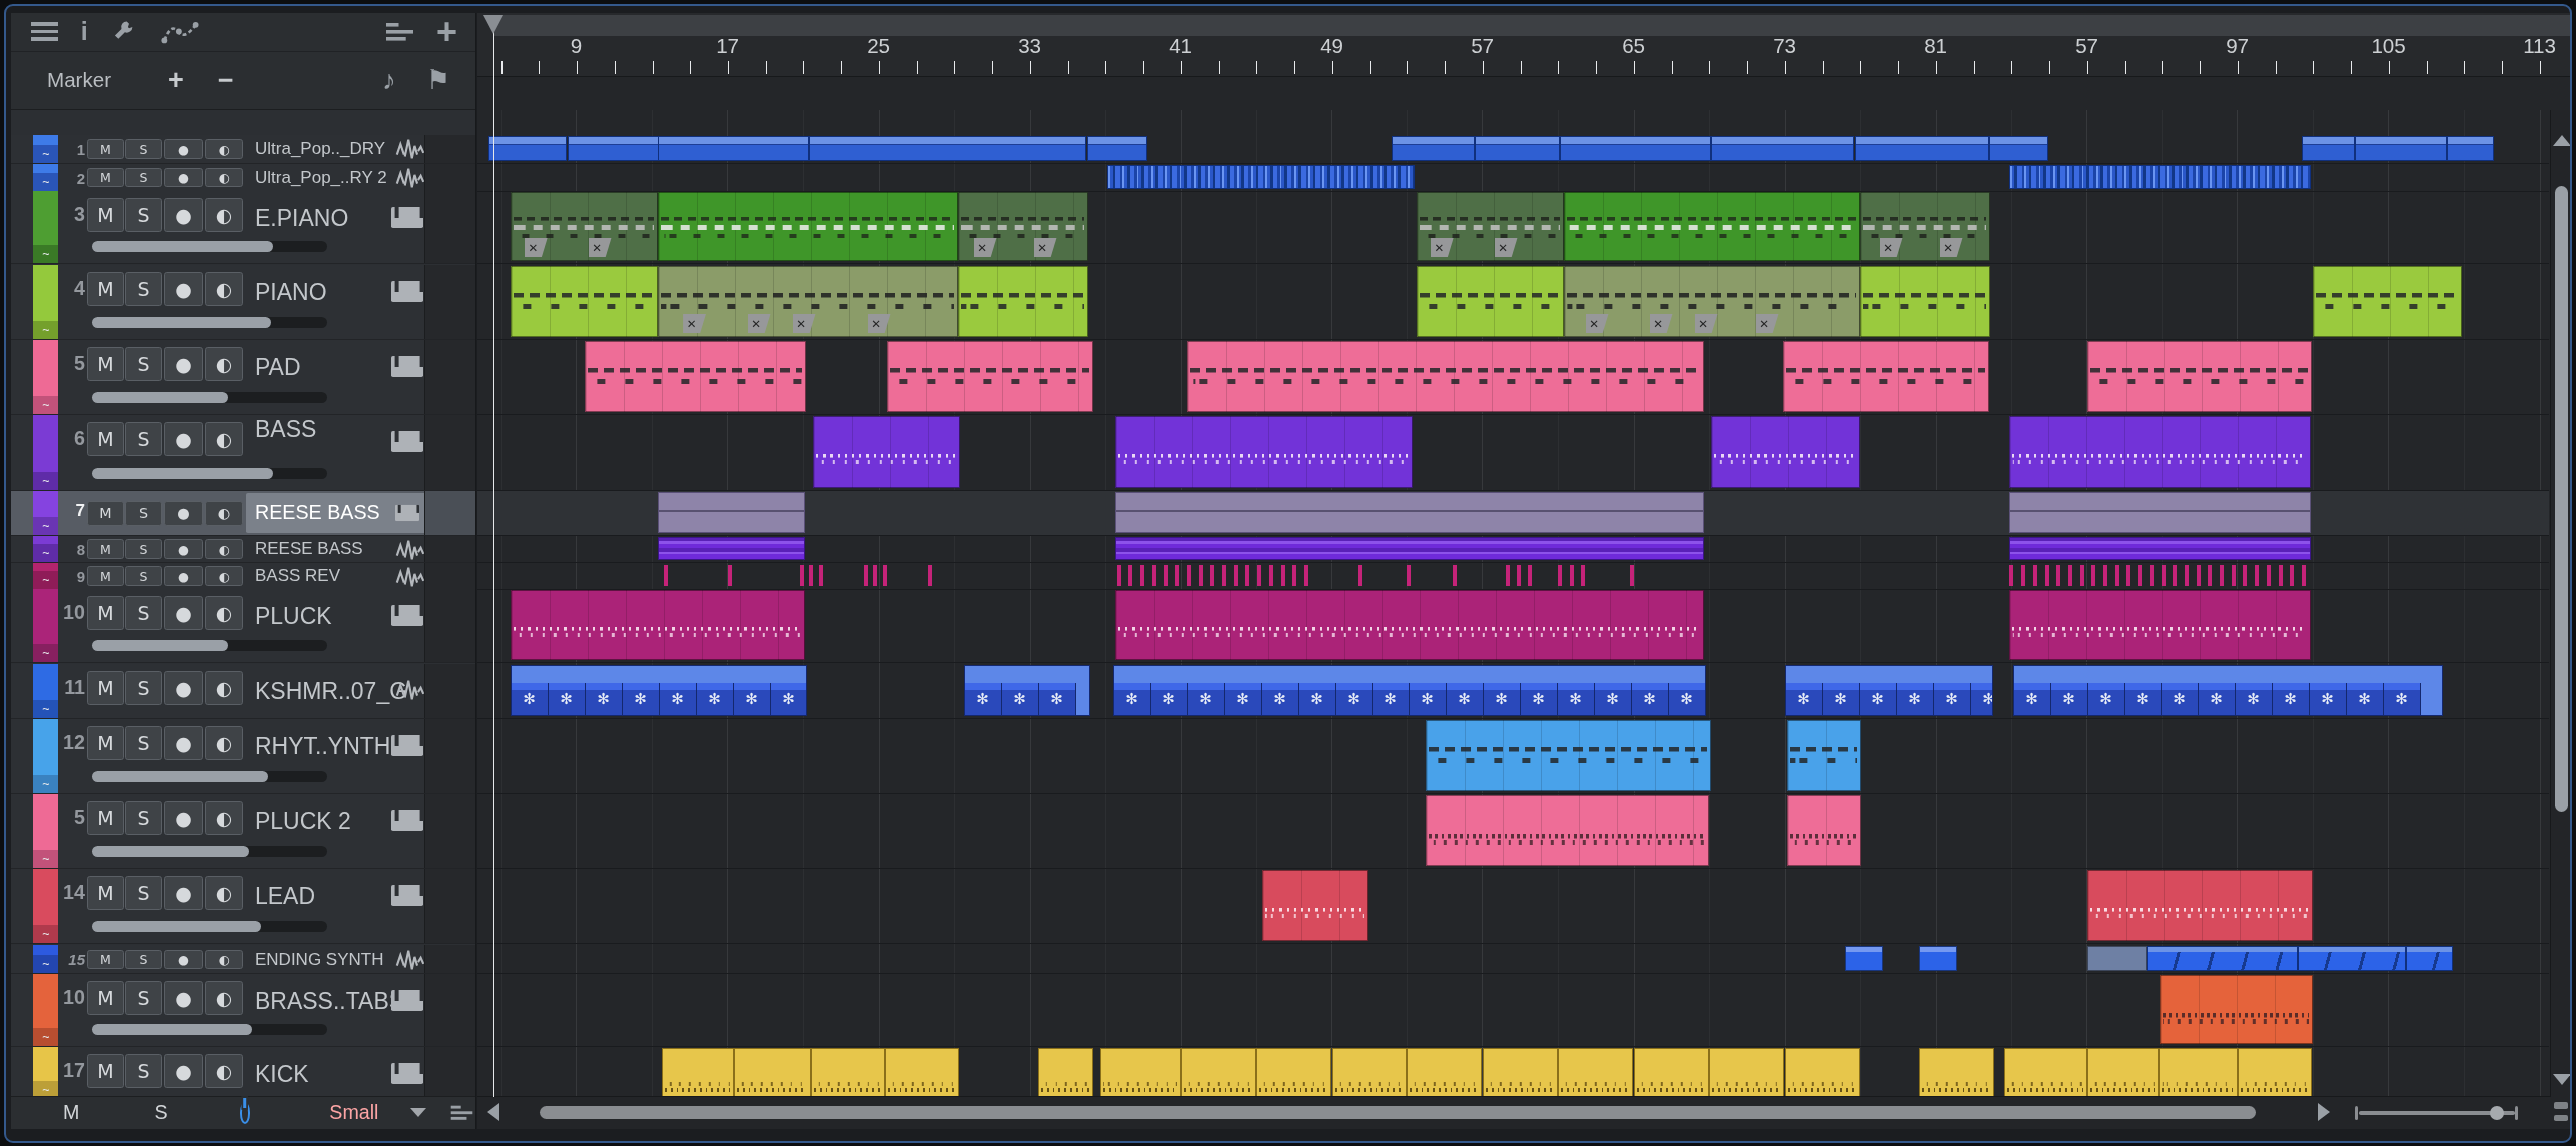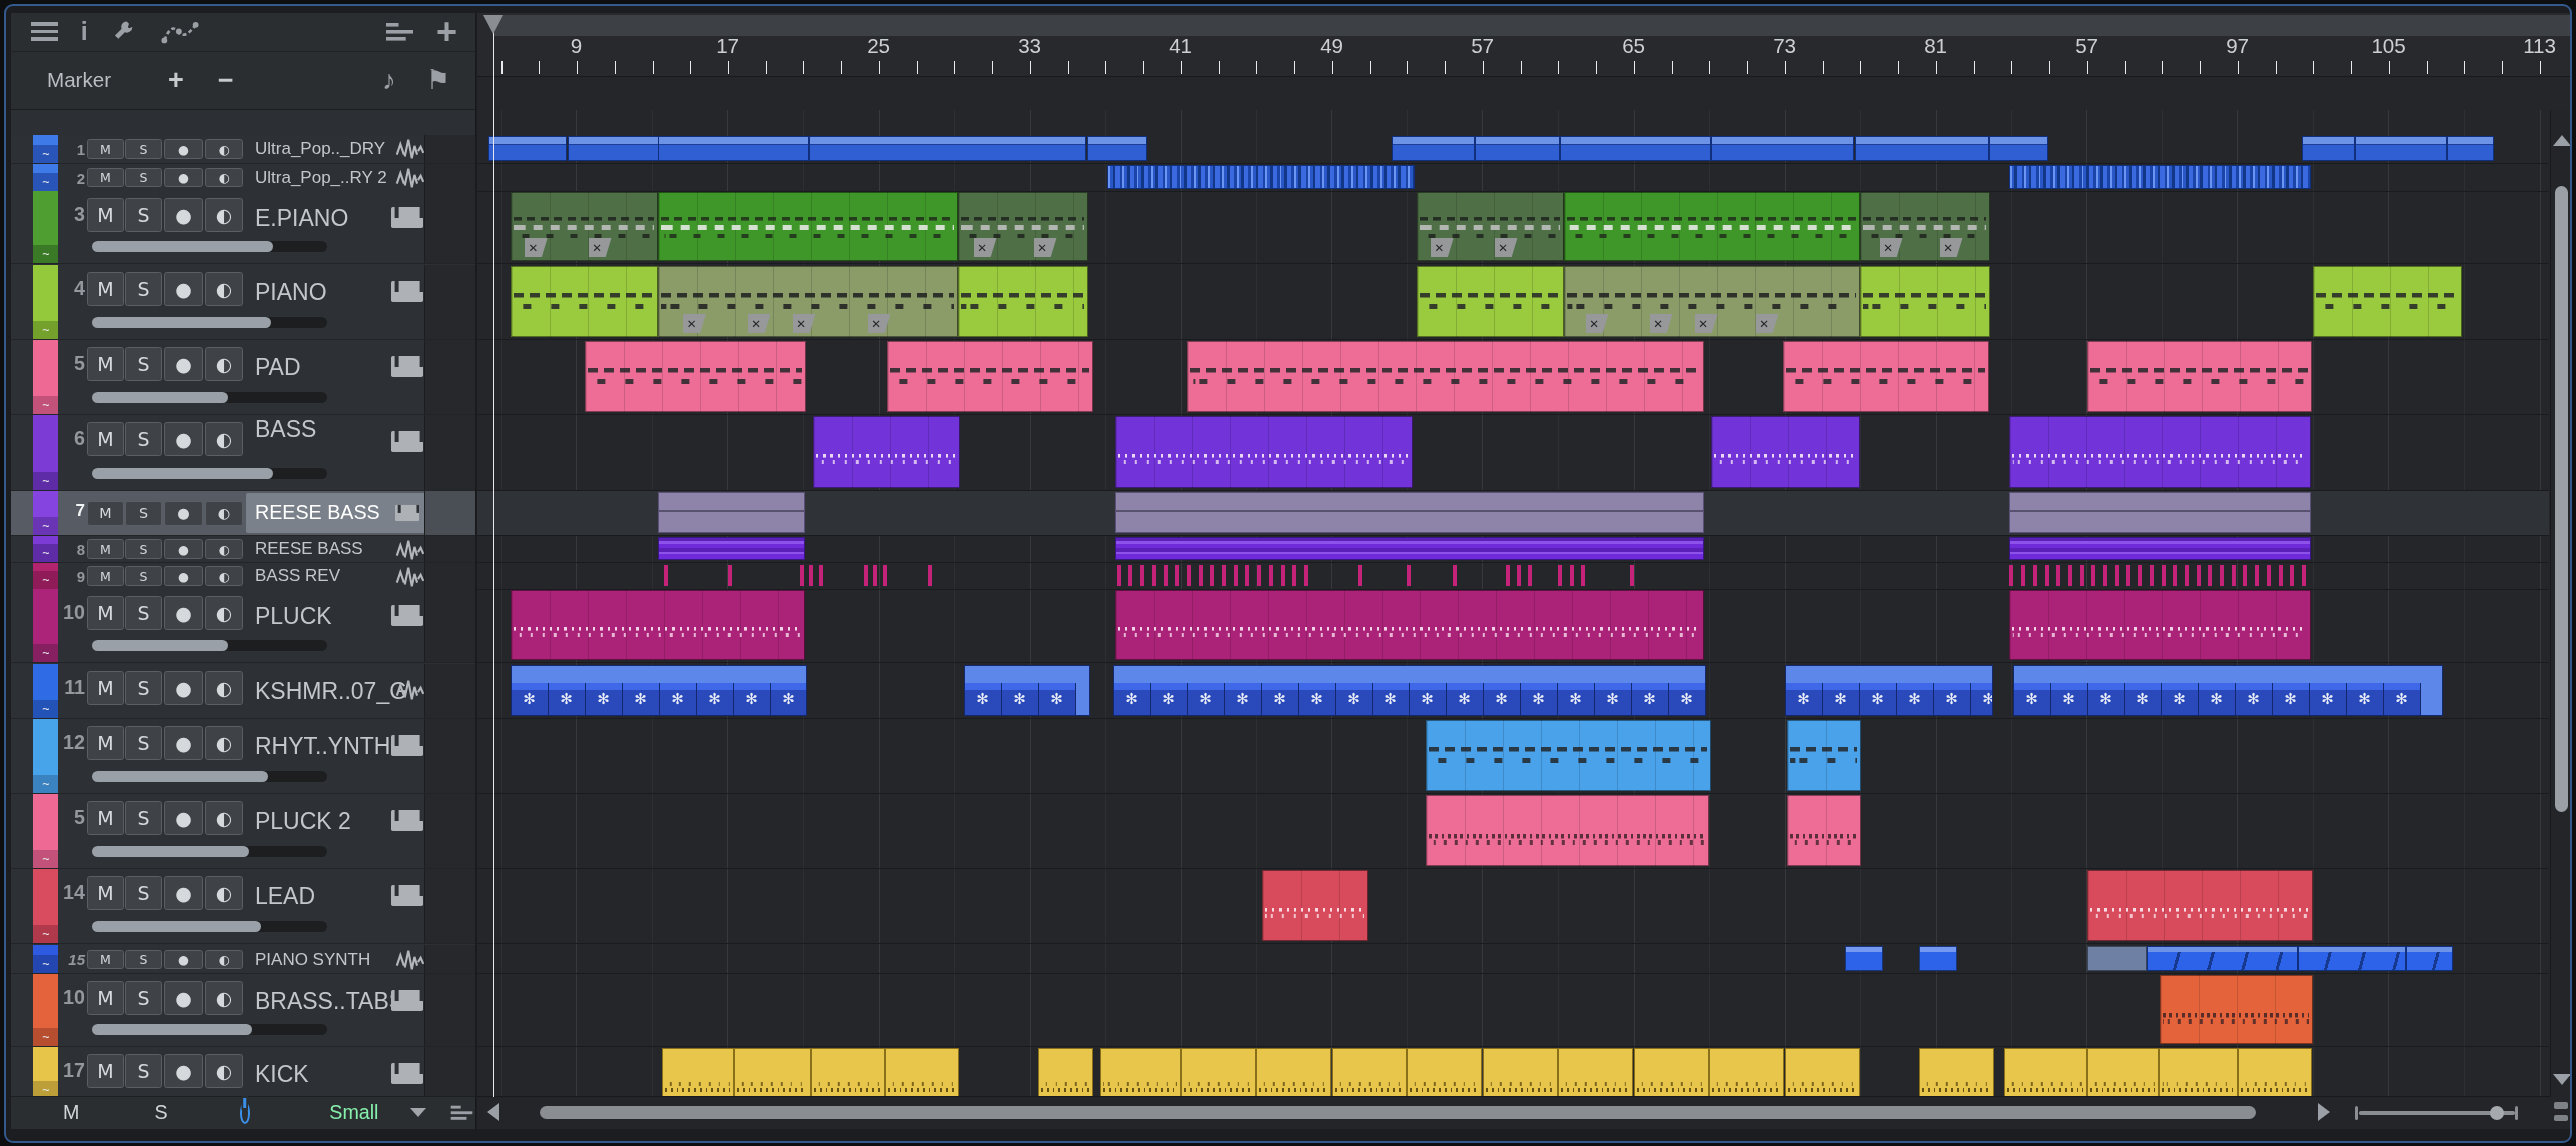--- a/index.html
+++ b/index.html
@@ -357,21 +357,21 @@
         </div>
         <div class="trow" style="top: 835px; height: 29.5px;">
           <div class="cstrip" style="background: rgb(45, 90, 224);">
             <div class="cchip" style="background: rgb(35, 70, 176);">~</div>
           </div>
           <div class="tnum" style="font-size: 15px; top: 6.7px; font-style: italic;">15</div>
           <div class="tbtn" style="left: 76px; top: 4.9px; width: 37px; height: 19.7px; font-size: 12.5px;">M</div>
           <div class="tbtn" style="left: 114px; top: 4.9px; width: 37px; height: 19.7px; font-size: 12.5px;">S</div>
           <div class="tbtn" style="left: 153px; top: 4.9px; width: 39px; height: 19.7px; font-size: 12.5px;">●</div>
           <div class="tbtn" style="left: 194px; top: 4.9px; width: 38px; height: 19.7px; font-size: 12.5px;">◐</div>
-          <div class="tname" style="left: 244px; font-size: 17px; top: 4.9px;">PIANO SYNTH</div>
+          <div class="tname" style="left: 244px; font-size: 17px; top: 4.9px;">ENDING SYNTH</div>
           <div class="waveicon" style="right: 50px; top: 3.1px;"><svg width="30" height="23" viewBox="0 0 34 26">
               <path d="M2 20 L6 8 L10 20 M11 22 L15 3 L19 24 L22 10 L25 20 M26 16 L29 11 L32 18" stroke="#b4b8bd" stroke-width="2.4" fill="none"></path>
             </svg></div>
           <div class="metercol"></div>
         </div>
         <div class="trow" style="top: 864px; height: 73px;">
           <div class="cstrip" style="background: rgb(228, 99, 60);">
             <div class="cchip" style="background: rgb(184, 78, 48);">~</div>
           </div>
           <div class="tnum" style="font-size: 19.7px; top: 12.5px;">10</div>
@@ -398,21 +398,21 @@
           <div class="tname" style="left: 244px; font-size: 23px; top: 14.3px;">KICK</div>
           <div class="keysicon" style="right: 52px; top: 16px;"></div>
           <div class="metercol"></div>
         </div>
       </div>
 
     <div id="bottombar">
       <span style="margin-left:52px;">M</span>
       <span style="margin-left:75px;">S</span>
       <span class="power" style="margin-left:72px;"></span>
-      <span style="margin-left:79px;color:#86efac;">Small</span>
+      <span style="margin-left:79px;color:#fca5a5;">Small</span>
       <span class="downtri" style="margin-left:32px;"></span>
       <span style="margin-left:21.5px;">
           <span class="ilist" style="transform:scale(.8);display:block;"></span>
         </span>
     </div>
   </div>
 
   <div id="arr">
     <div id="ruler">
         <div id="rulerband" style="left: 16px;"></div>

